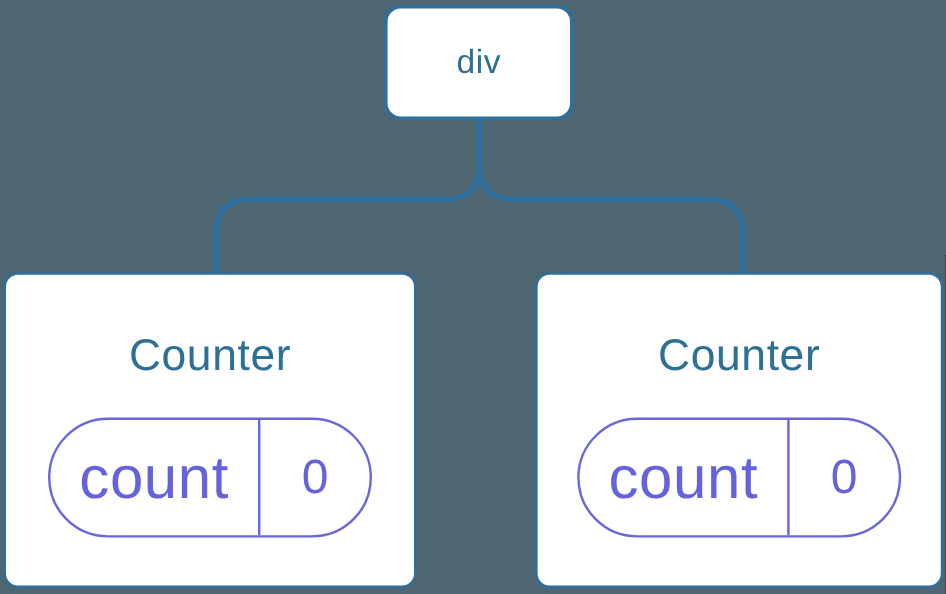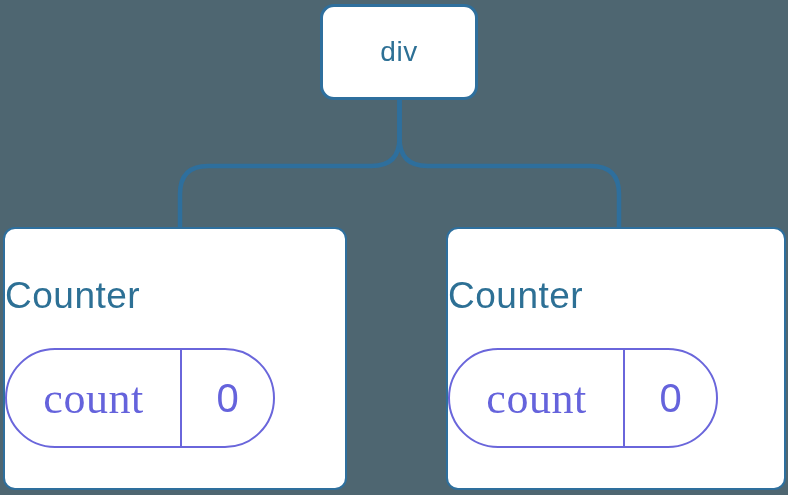--- a/index.html
+++ b/index.html
@@ -46,21 +46,21 @@
   .card {
     position: absolute;
     top: 227px;
     height: 263px;
     box-sizing: border-box;
     background: var(--node-bg, #fff);
     border: 2.5px solid var(--node-border, #2E6F9D);
     border-radius: 12px;
     display: flex;
     flex-direction: column;
-    align-items: flex-start;
+    align-items: center;
   }
   .card-left  { left: 3px;   width: 344px; }
   .card-right { left: 446px; width: 340px; }
   .card-title {
     margin-top: 46px;
     font-size: 37px;
     font-weight: 500;
     line-height: 42px;
     color: var(--label-text, #2D7095);
     letter-spacing: 0.5px;
@@ -76,24 +76,23 @@
     overflow: hidden;
     background: var(--node-bg, #fff);
   }
   .pill-key {
     flex: 0 0 175px;
     box-sizing: border-box;
     border-right: 2px solid var(--state-accent, #6A66DB);
     display: flex;
     align-items: center;
     justify-content: center;
-    font-size: 44px;
+    font-size: 50px;
     color: var(--state-text, #6563DC);
     letter-spacing: 0.5px;
-    font-family: Liberation Serif, serif;
   }
   .pill-value {
     flex: 1;
     display: flex;
     align-items: center;
     justify-content: center;
     font-size: 40px;
     color: var(--state-text, #6563DC);
   }
 </style>

